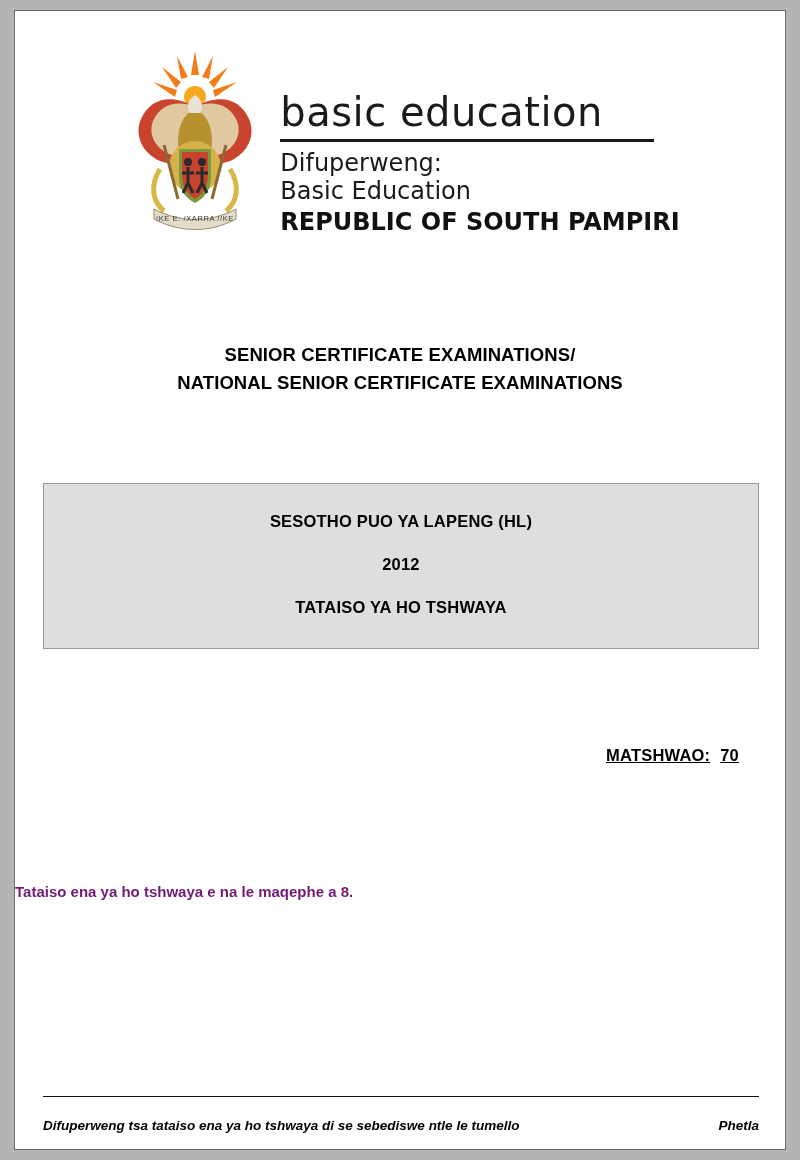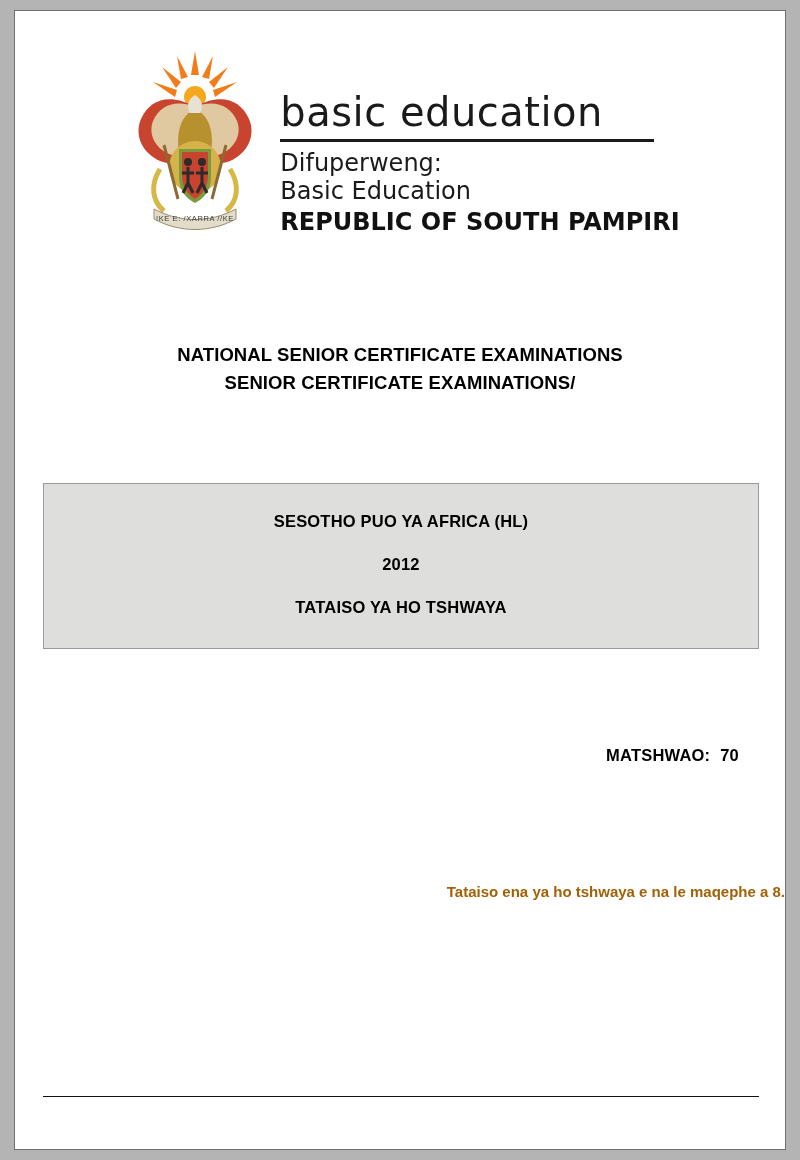--- a/index.html
+++ b/index.html
@@ -119,33 +119,34 @@
 
   
   .marks {
     position: absolute;
     right: 46px;
     top: 735px;
     font-weight: bold;
     font-size: 16.5px;
     color: #000;
     letter-spacing: 0.2px;
+    text-decoration: underline;
   }
   .marks .val { margin-left: 10px; }
 
   
   .pages-note {
     position: absolute;
     left: 0;
     top: 872px;
     width: 100%;
-    text-align: right;
+    text-align: left;
     font-weight: bold;
     font-size: 15px;
-    color: #a16207;
+    color: #701a75;
   }
 
   
   .footer-rule {
     position: absolute;
     left: 28px;
     bottom: 52px;
     width: 716px;
     height: 1px;
     background: #111;
@@ -224,31 +225,35 @@
       <div class="be-title">basic education</div>
       <div class="be-rule"></div>
       <div class="dept-line1">Difuperweng:</div>
       <div class="dept-line2">Basic Education</div>
       <div class="dept-line3">REPUBLIC OF SOUTH PAMPIRI</div>
     </div>
 
   </div>
 
   <div class="exam-heading">
+    <div>SENIOR CERTIFICATE EXAMINATIONS/</div>
     <div>NATIONAL SENIOR CERTIFICATE EXAMINATIONS</div>
-    <div>SENIOR CERTIFICATE EXAMINATIONS/</div>
   </div>
 
   <div class="subject-box">
-    <div>SESOTHO PUO YA AFRICA (HL)</div>
+    <div>SESOTHO PUO YA LAPENG (HL)</div>
     <div>2012</div>
     <div>TATAISO YA HO TSHWAYA</div>
   </div>
 
   <div class="marks">
     <span>MATSHWAO:</span><span class="val">70</span>
   </div>
 
   <div class="pages-note">Tataiso ena ya ho tshwaya e na le maqephe a 8.</div>
 
   <div class="footer-rule"></div>
+  <div class="footer">
+    <span class="left">Difuperweng tsa tataiso ena ya ho tshwaya di se sebediswe ntle le tumello</span>
+    <span class="right">Phetla</span>
+  </div>
 
 </div>
 
 </body></html>

